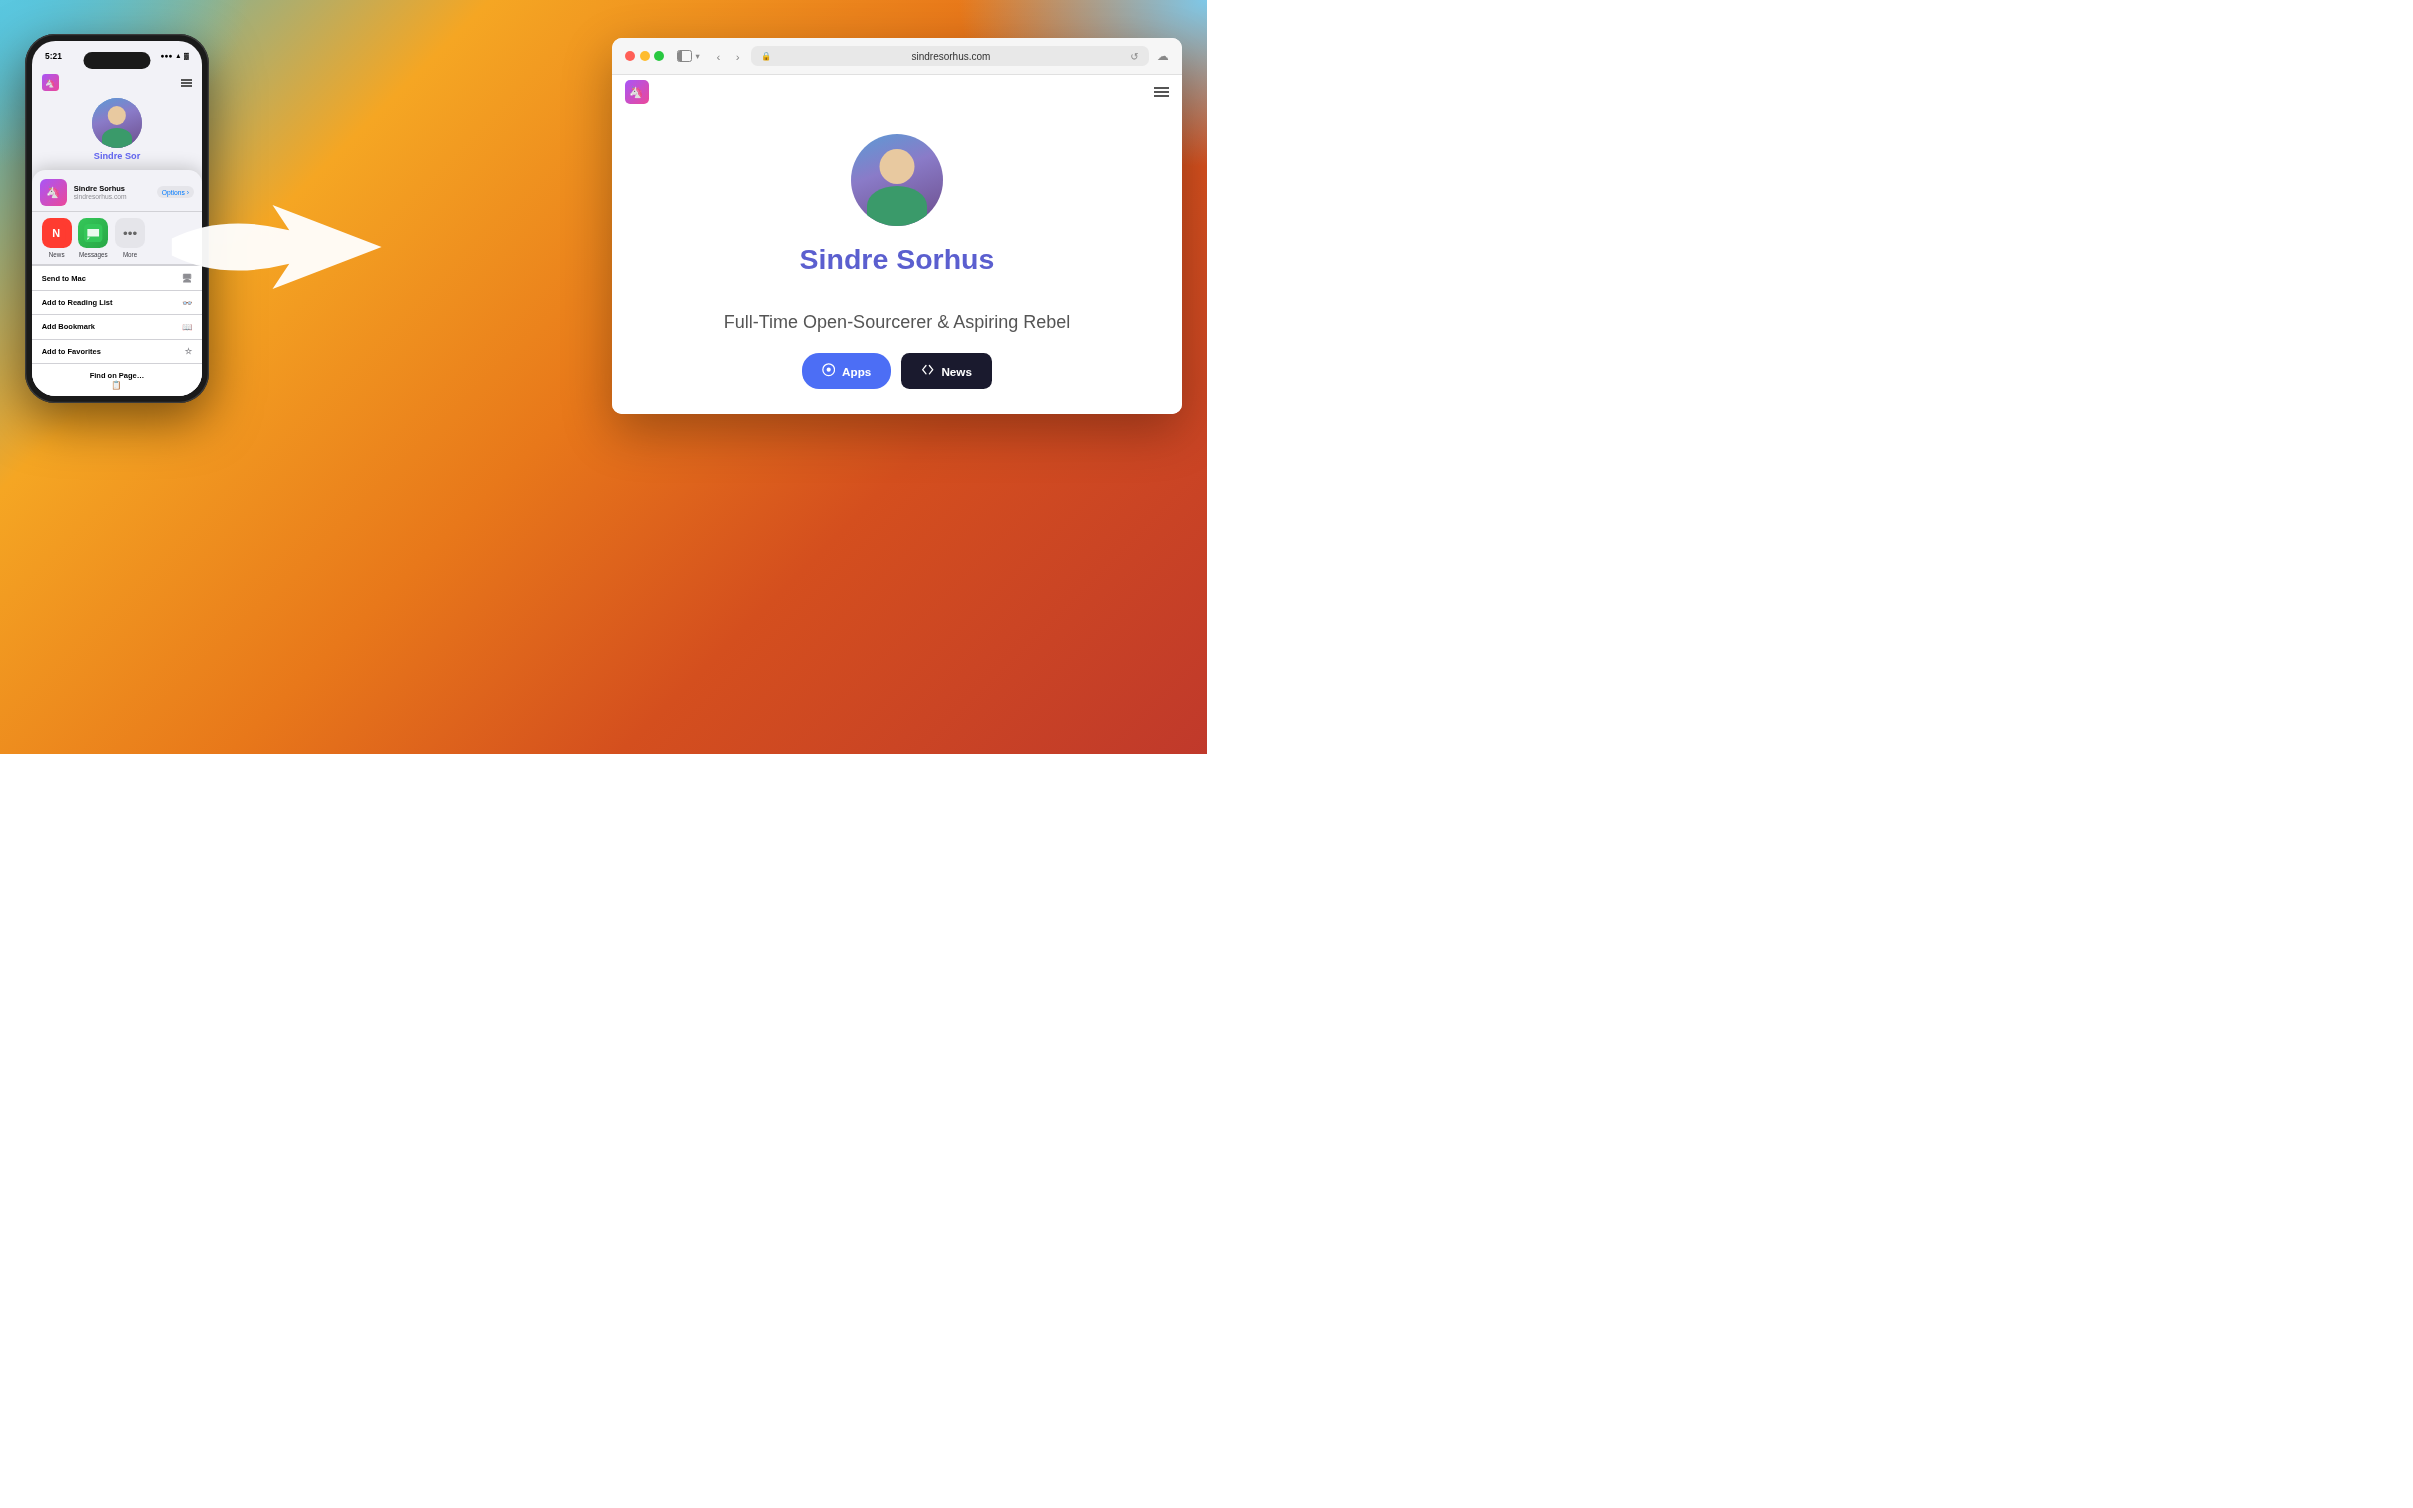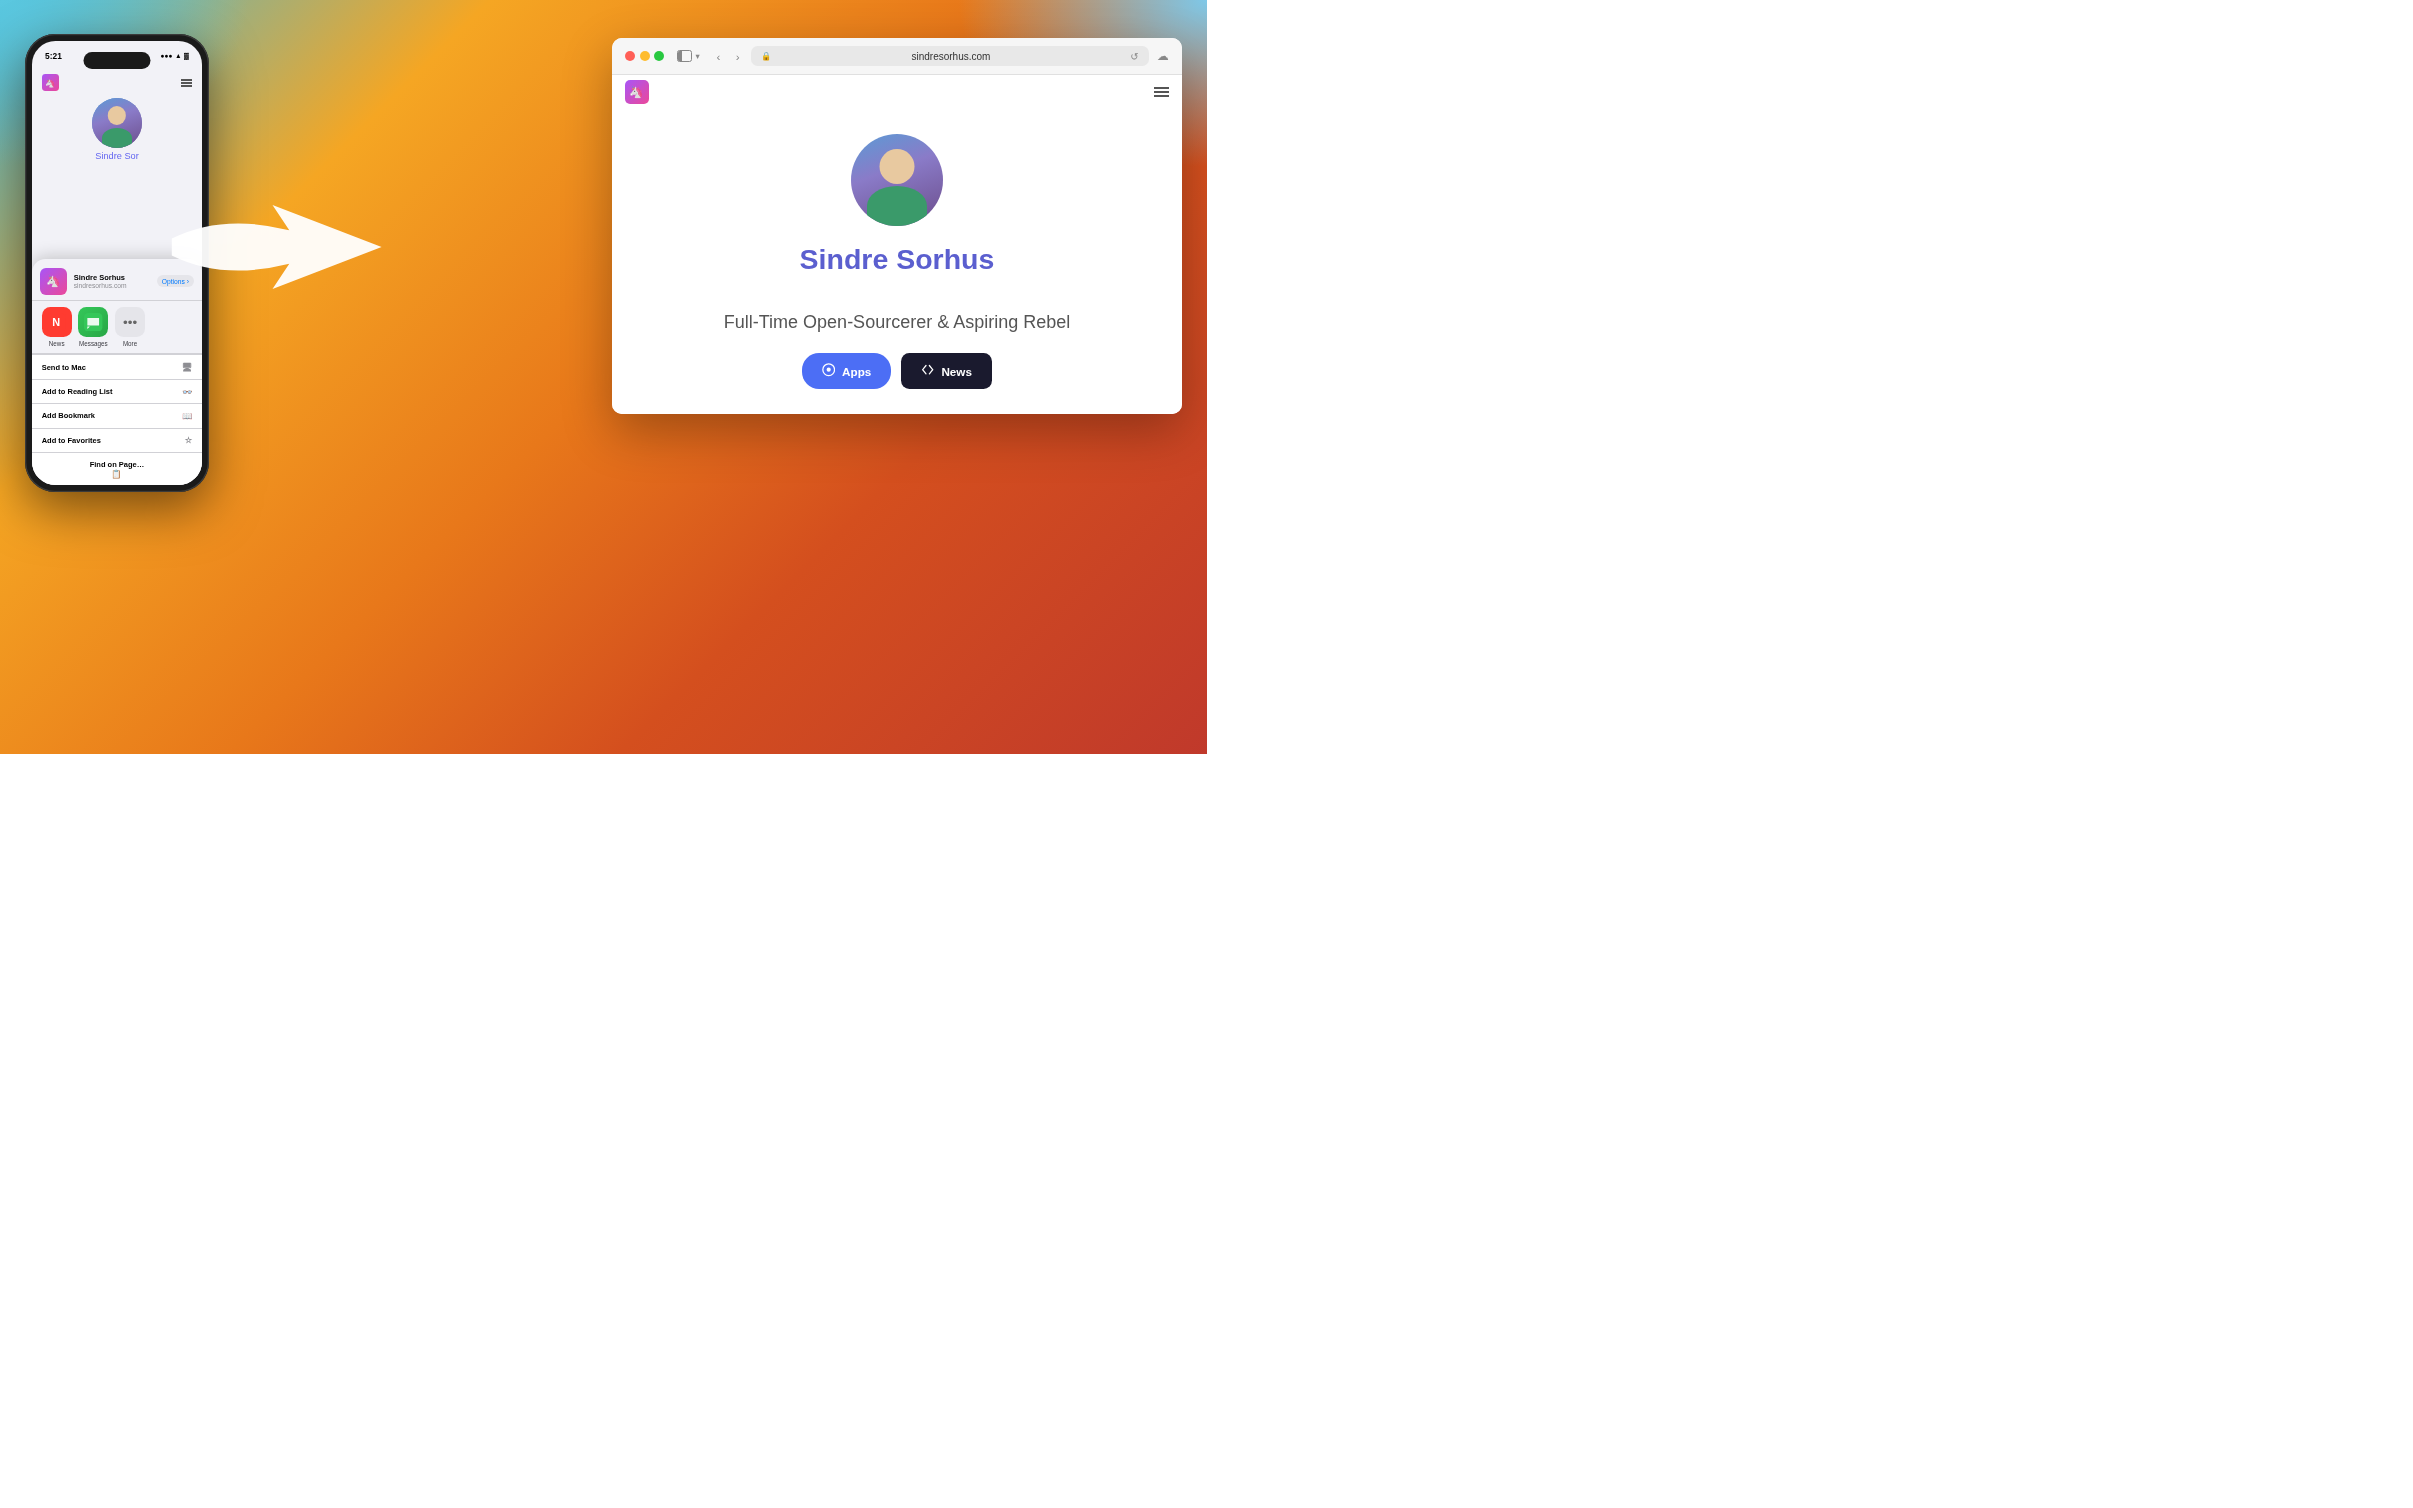--- a/index.html
+++ b/index.html
@@ -38,21 +38,21 @@
       position: absolute;
       left: 25px;
       top: 34px;
       z-index: 10;
       width: 184px;
     }
 
     .phone-frame {
       position: relative;
       width: 184px;
-      height: 458px;
+      height: 369px;
       background: #1a1a1a;
       border-radius: 30px;
       box-shadow: 0 17px 50px rgba(0,0,0,0.5), inset 0 0 0 1.3px #3a3a3a;
       overflow: hidden;
     }
 
     .phone-screen {
       position: absolute;
       top: 6.7px; left: 6.7px; right: 6.7px; bottom: 6.7px;
       background: #f2f2f7;
@@ -182,21 +182,21 @@
       background: #3a9a6a;
       border-radius: 50% 50% 0 0;
       position: absolute;
       bottom: 0;
       left: 50%;
       transform: translateX(-50%);
     }
 
     .phone-name {
       font-size: 9.2px;
-      font-weight: 400;
+      font-weight: 700;
       color: #6366f1;
       margin-bottom: 2px;
     }
 
     
     .share-sheet {
       position: absolute;
       bottom: 0;
       left: 0;
       right: 0;

